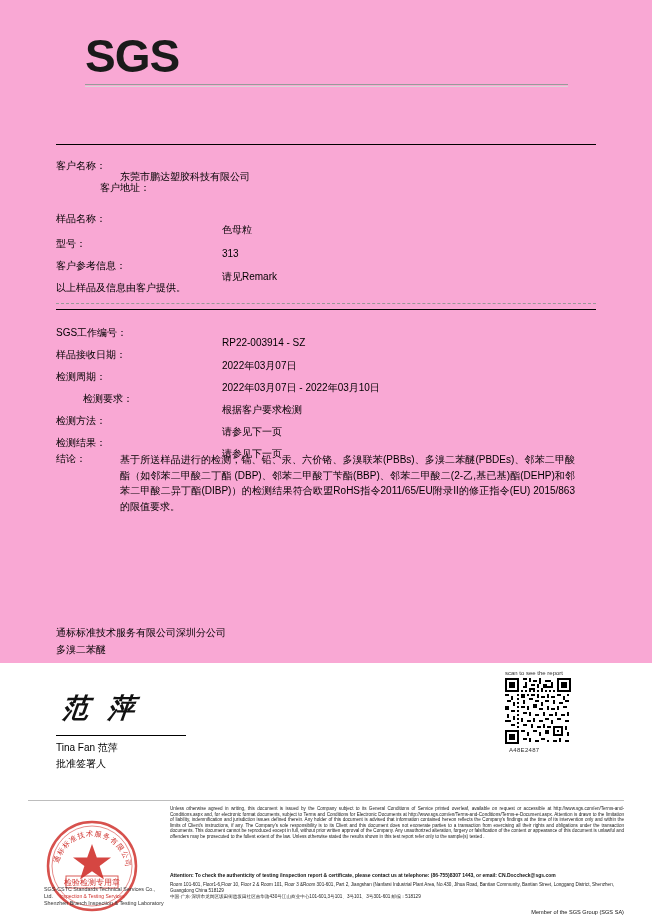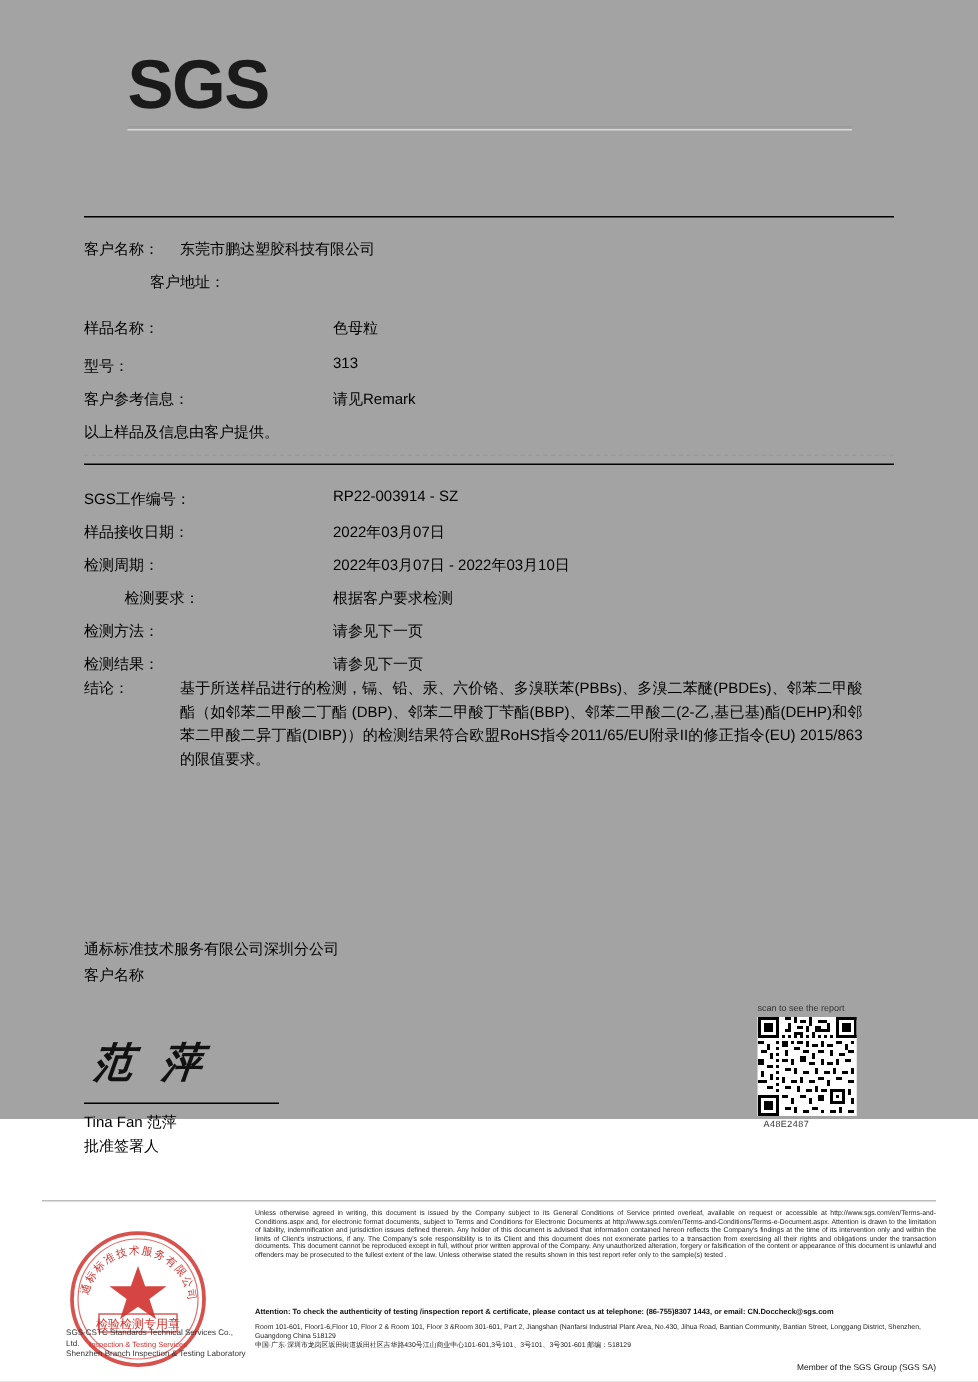--- a/index.html
+++ b/index.html
@@ -11,22 +11,22 @@
     width: 652px;
     height: 921px;
     font-family: "Liberation Sans", sans-serif;
     color: #000000;
     position: relative;
     overflow: hidden;
   }
   .page {
     position: relative;
     width: 652px;
-    height: 746px;
-    background: #a3a3a3;
+    height: 663px;
+    background: #f9a8d4;
   }
 
   
   .logo-wrap {
     position: absolute;
     left: 85px;
     top: 33px;
     width: 120px;
     height: 48px;
   }
@@ -107,20 +107,21 @@
     position: absolute;
     left: 56px;
     font-size: 10px;
     color: #000;
   }
   .fvalue {
     position: absolute;
     left: 120px;
     font-size: 10px;
     color: #000;
+    margin-top: 11px;
   }
   .fvalue.indent2 { left: 222px; }
 
   .note-line {
     position: absolute;
     left: 56px;
     font-size: 10px;
   }
 
   
@@ -330,21 +331,21 @@
   <div class="flabel" style="top:414px;">检测方法：</div>
   <div class="fvalue indent2" style="top:414px;">请参见下一页</div>
 
   <div class="flabel" style="top:436px;">检测结果：</div>
   <div class="fvalue indent2" style="top:436px;">请参见下一页</div>
 
   <div class="concl-label">结论：</div>
   <div class="concl-body">基于所送样品进行的检测，镉、铅、汞、六价铬、多溴联苯(PBBs)、多溴二苯醚(PBDEs)、邻苯二甲酸酯（如邻苯二甲酸二丁酯 (DBP)、邻苯二甲酸丁苄酯(BBP)、邻苯二甲酸二(2-乙,基已基)酯(DEHP)和邻苯二甲酸二异丁酯(DIBP)）的检测结果符合欧盟RoHS指令2011/65/EU附录II的修正指令(EU) 2015/863的限值要求。</div>
 
   <div class="sig-company">通标标准技术服务有限公司深圳分公司</div>
-  <div class="sig-auth">客户名称</div>
+  <div class="sig-auth">多溴二苯醚</div>
   <div class="sig-script">范 萍</div>
   <div class="sig-underline"></div>
   <div class="sig-name">Tina Fan 范萍</div>
   <div class="sig-role">批准签署人</div>
 
   <div class="qr-caption">scan to see the report</div>
   <div class="qr-box">
     <svg class="qr-code" viewBox="0 0 33 33" shape-rendering="crispEdges">
       <rect width="33" height="33" fill="#ffffff"></rect>
       <g fill="#000000">

